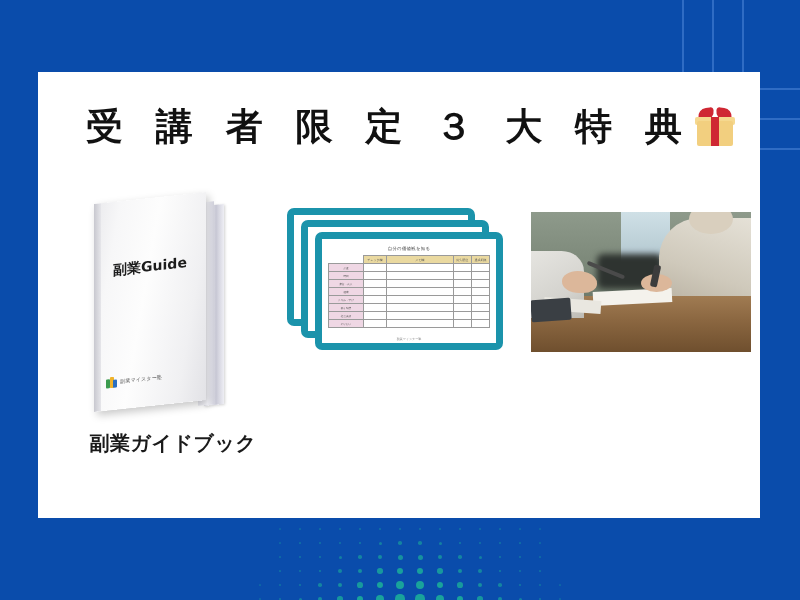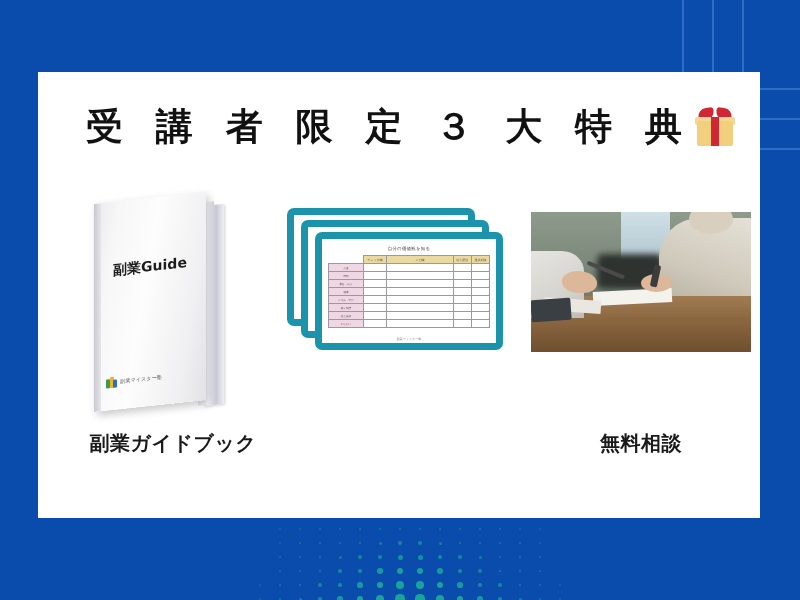--- a/index.html
+++ b/index.html
@@ -608,18 +608,17 @@
             <div class="person-l"></div>
             <div class="paper1"></div>
             <div class="paper2"></div>
             <div class="laptop"></div>
             <div class="hand-l"></div>
             <div class="pen-l"></div>
             <div class="hand-r"></div>
             <div class="pen-r"></div>
           </div>
         </div>
-        <div class="caption">無料相談</div>
       </div>
 
     </div>
   </div>
 </div>
 
 </body></html>

